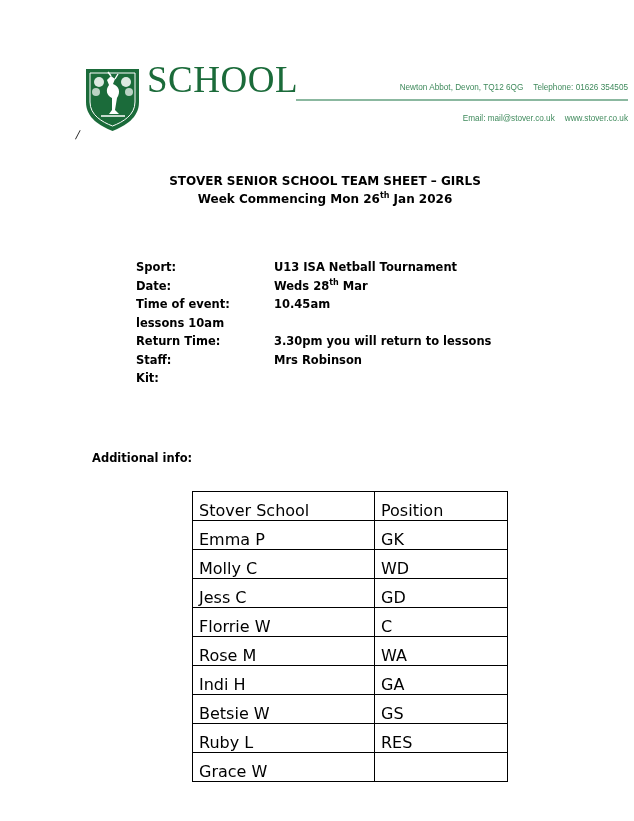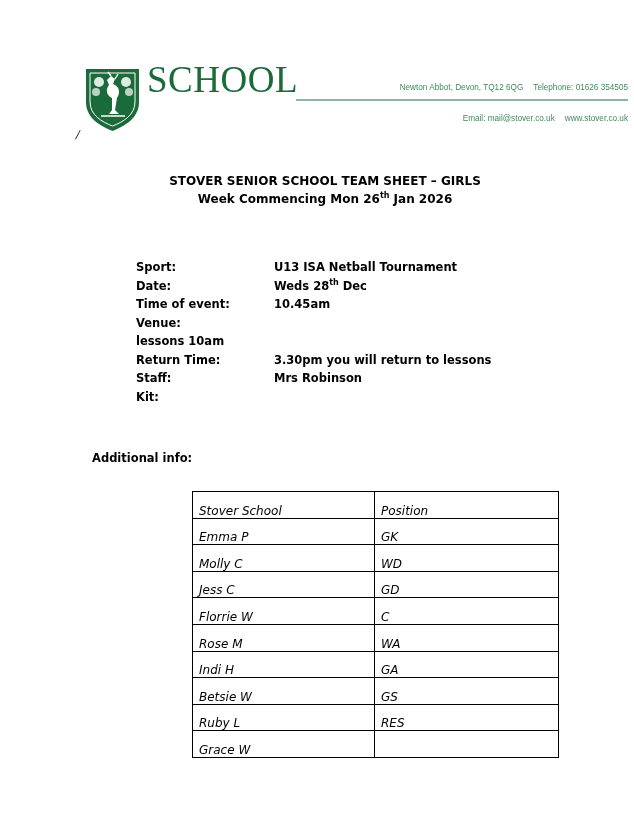--- a/index.html
+++ b/index.html
@@ -23,21 +23,21 @@
     sup { font-size: 8px; vertical-align: super; line-height: 0; }
 
     
     .details { position: absolute; left: 92px; top: 258px; width: 460px; font-family: "DejaVu Sans", sans-serif; font-weight: bold; font-size: 11.5px; margin-left: 44px; }
     .row { display: flex; line-height: 18.5px; }
     .row .lbl { width: 138px; flex-shrink: 0; }
     .row .val { width: 320px; }
     .additional { position: absolute; left: 92px; top: 451px; font-family: "DejaVu Sans", sans-serif; font-weight: bold; font-size: 11.5px; }
 
     
-    table.team { position: absolute; left: 192px; top: 491px; border-collapse: collapse; width: 367px; font-family: "DejaVu Sans", sans-serif; font-size: 12px; font-style: italic; }
+    table.team { position: absolute; left: 192px; top: 491px; border-collapse: collapse; width: 316px; font-family: "DejaVu Sans", sans-serif; font-size: 16px; }
     table.team td, table.team th { border: 1px solid #000; height: 26.6px; padding: 9px 6px 0 6px; text-align: left; font-weight: normal; vertical-align: bottom; }
     table.team td:first-child, table.team th:first-child { width: 182px; }
   </style>
 </head>
 <body>
 
 <div>
   <svg class="logo-shield" viewBox="0 0 55 64">
     <path d="M1 1 H54 V34 C54 50 40 58 27.5 63 C15 58 1 50 1 34 Z" fill="#1b6b3a"></path>
     <path d="M5 5 H50 V34 C50 47 38 54 27.5 58 C17 54 5 47 5 34 Z" fill="none" stroke="#ffffff" stroke-width="1"></path>
@@ -67,28 +67,27 @@
 <div class="title title-1">STOVER SENIOR SCHOOL TEAM SHEET – GIRLS</div>
 <div class="title title-2"><span>Week Commencing Mon 26</span><sup>th</sup><span> Jan 2026</span></div>
 
 <div class="details">
   <div class="row">
     <div class="lbl">Sport:</div>
     <div class="val">U13 ISA Netball Tournament</div>
   </div>
   <div class="row">
     <div class="lbl">Date:</div>
-    <div class="val"><span>Weds 28</span><sup>th</sup><span> Dec</span></div>
+    <div class="val"><span>Weds 28</span><sup>th</sup><span> Mar</span></div>
   </div>
   <div class="row">
     <div class="lbl">Time of event:</div>
     <div class="val">10.45am</div>
   </div>
   <div class="row">
-    <div class="lbl">Venue:</div>
   </div>
   <div class="row">
     <div class="val">lessons 10am</div>
   </div>
   <div class="row">
     <div class="lbl">Return Time:</div>
     <div class="val">3.30pm you will return to lessons</div>
   </div>
   <div class="row">
     <div class="lbl">Staff:</div>

